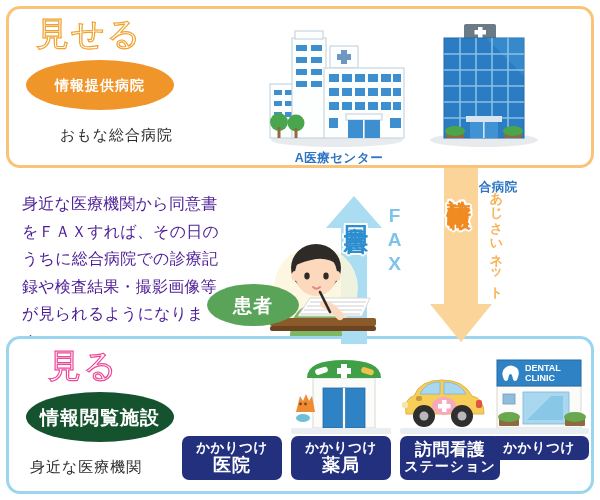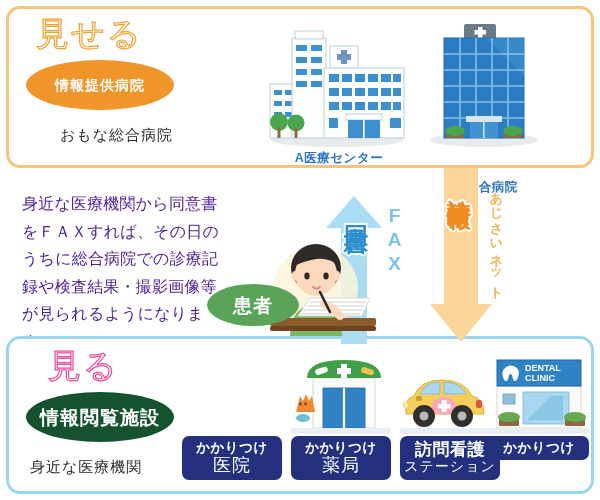--- a/index.html
+++ b/index.html
@@ -94,21 +94,21 @@
   .cap-b { left:432px; top:150px; width:110px;margin-top:29px; }
 
   
   .fac { position:absolute; width:100px; }
   .fac-art { position:relative; width:100px; height:78px; }
   .fac-label {
     margin-top:2px; background:#23307e; color:#fff; border-radius:7px;
     text-align:center; padding:4px 2px 5px; line-height:1.12;
   }
   .fac-label .l1 { display:block; font-size:13.5px; font-weight:bold; letter-spacing:0.5px; }
-  .fac-label .l2 { display:block; font-size:18px; font-weight:normal; letter-spacing:1px; }
+  .fac-label .l2 { display:block; font-size:18px; font-weight:bold; letter-spacing:1px; }
   .fac-label.two-strong .l1 { font-size:17px; }
   .fac-label.two-strong .l2 { font-size:14px; }
   .fac1 { left:182px; top:356px; }
   .fac2 { left:291px; top:356px; }
   .fac3 { left:400px; top:356px; }
   .fac4 { left:489px; top:356px; }
 </style>
 </head>
 <body>
 

